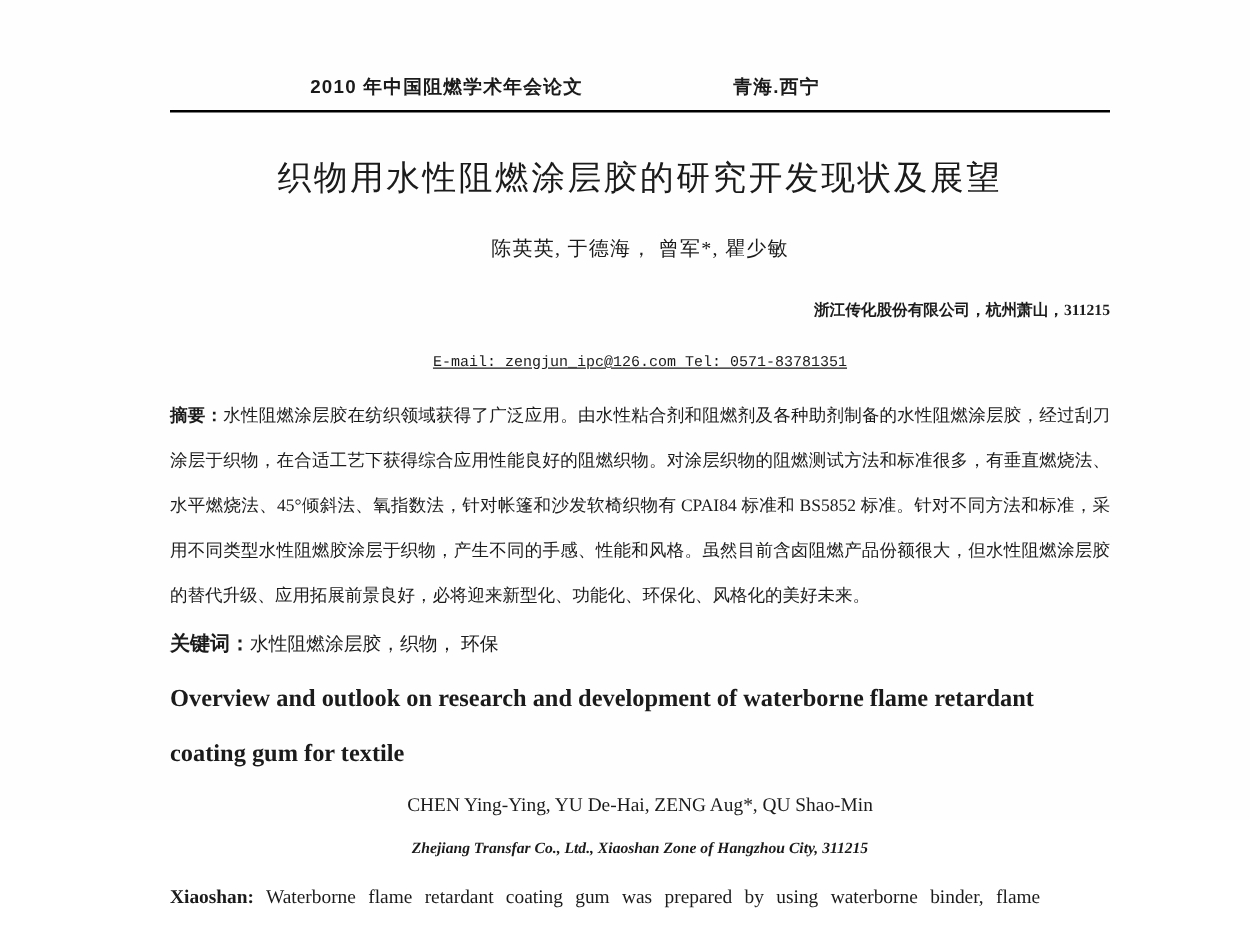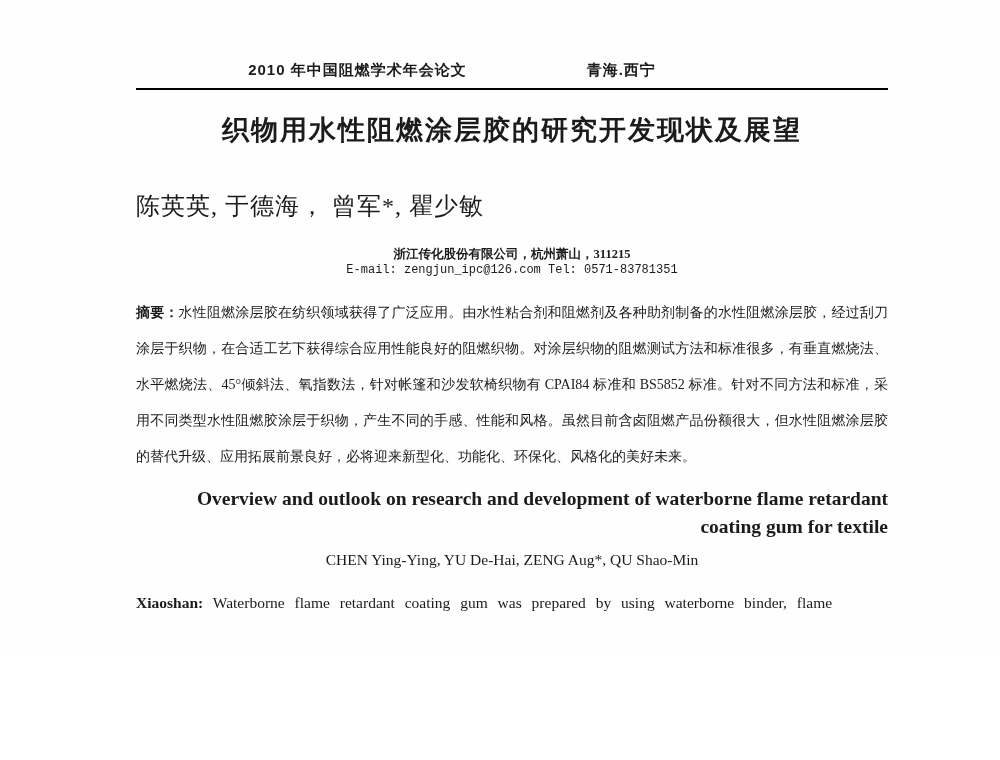--- a/index.html
+++ b/index.html
@@ -33,71 +33,74 @@
     line-height: 20px;
     letter-spacing: 1px;
     transform: translateX(-60px);
   }
   .rule {
     border: none;
     border-top: 2.5px solid #000;
     margin: 8px 0 0 0;
   }
   .title-cn {
-    margin: 20px 0 0 0;
+    margin: 32px 0 0 0;
     text-align: center;
     font-family: "Liberation Sans", sans-serif;
     font-size: 27px;
-    font-weight: 700;
+    font-weight: 400;
     line-height: 40px;
     letter-spacing: 2px;
   }
   .authors-cn {
-    margin-top: 42px;
-    font-size: 24px;
+    margin-top: 24px;
+    text-align: center;
+    font-size: 16px;
     line-height: 28px;
     letter-spacing: 1px;
   }
   .affil-cn {
     margin-top: 26px;
-    text-align: center;
+    text-align: right;
     font-size: 12.5px;
     font-weight: 600;
     line-height: 16px;
   }
   .contact {
+    margin-top: 26px;
     text-align: center;
     font-family: "Liberation Mono", "DejaVu Sans Mono", monospace;
     font-size: 12px;
     line-height: 16px;
+    text-decoration: underline;
   }
   .abstract-cn {
     margin: 16px 0 0 0;
     font-size: 14px;
     line-height: 36px;
     text-align: justify;
     text-justify: inter-ideograph;
   }
   .abstract-cn b, .keywords b {
     font-family: "Liberation Sans", sans-serif;
     font-weight: 700;
   }
   .keywords {
     margin: 8px 0 0 0;
     font-size: 16px;
     line-height: 24px;
   }
   .keywords span { font-size: 15px; }
   .title-en {
     margin: 10px 0 0 0;
-    text-align: right;
+    text-align: left;
     font-family: "Liberation Serif", serif;
     font-size: 19.5px;
     font-weight: 700;
-    line-height: 28px;
+    line-height: 44px;
   }
   .authors-en {
     margin-top: 8px;
     text-align: center;
     font-size: 15.5px;
     line-height: 22px;
   }
   .affil-en {
     margin-top: 14px;
     text-align: center;
@@ -131,22 +134,24 @@
     <h1 class="title-cn">织物用水性阻燃涂层胶的研究开发现状及展望</h1>
 
     <div class="authors-cn">陈英英, 于德海， 曾军*, 瞿少敏</div>
 
     <div class="affil-cn">浙江传化股份有限公司，杭州萧山，311215</div>
 
     <div class="contact">E-mail: zengjun_ipc@126.com Tel: 0571-83781351</div>
 
     <p class="abstract-cn"><b>摘要：</b><span>水性阻燃涂层胶在纺织领域获得了广泛应用。由水性粘合剂和阻燃剂及各种助剂制备的水性阻燃涂层胶，经过刮刀涂层于织物，在合适工艺下获得综合应用性能良好的阻燃织物。对涂层织物的阻燃测试方法和标准很多，有垂直燃烧法、水平燃烧法、45°倾斜法、氧指数法，针对帐篷和沙发软椅织物有 CPAI84 标准和 BS5852 标准。针对不同方法和标准，采用不同类型水性阻燃胶涂层于织物，产生不同的手感、性能和风格。虽然目前含卤阻燃产品份额很大，但水性阻燃涂层胶的替代升级、应用拓展前景良好，必将迎来新型化、功能化、环保化、风格化的美好未来。</span></p>
 
+    <p class="keywords"><b>关键词：</b><span>水性阻燃涂层胶，织物， 环保</span></p>
 
     <h2 class="title-en">Overview and outlook on research and development of waterborne flame retardant coating gum for textile</h2>
 
     <div class="authors-en">CHEN Ying-Ying, YU De-Hai, ZENG Aug*,  QU Shao-Min</div>
 
+    <div class="affil-en">Zhejiang Transfar Co., Ltd., Xiaoshan Zone of Hangzhou City, 311215</div>
 
     <p class="abstract-en"><b>Xiaoshan:</b> <span>Waterborne flame retardant coating gum was prepared by using waterborne binder, flame</span></p>
 
   </div>
 </div>
 
 </body></html>

